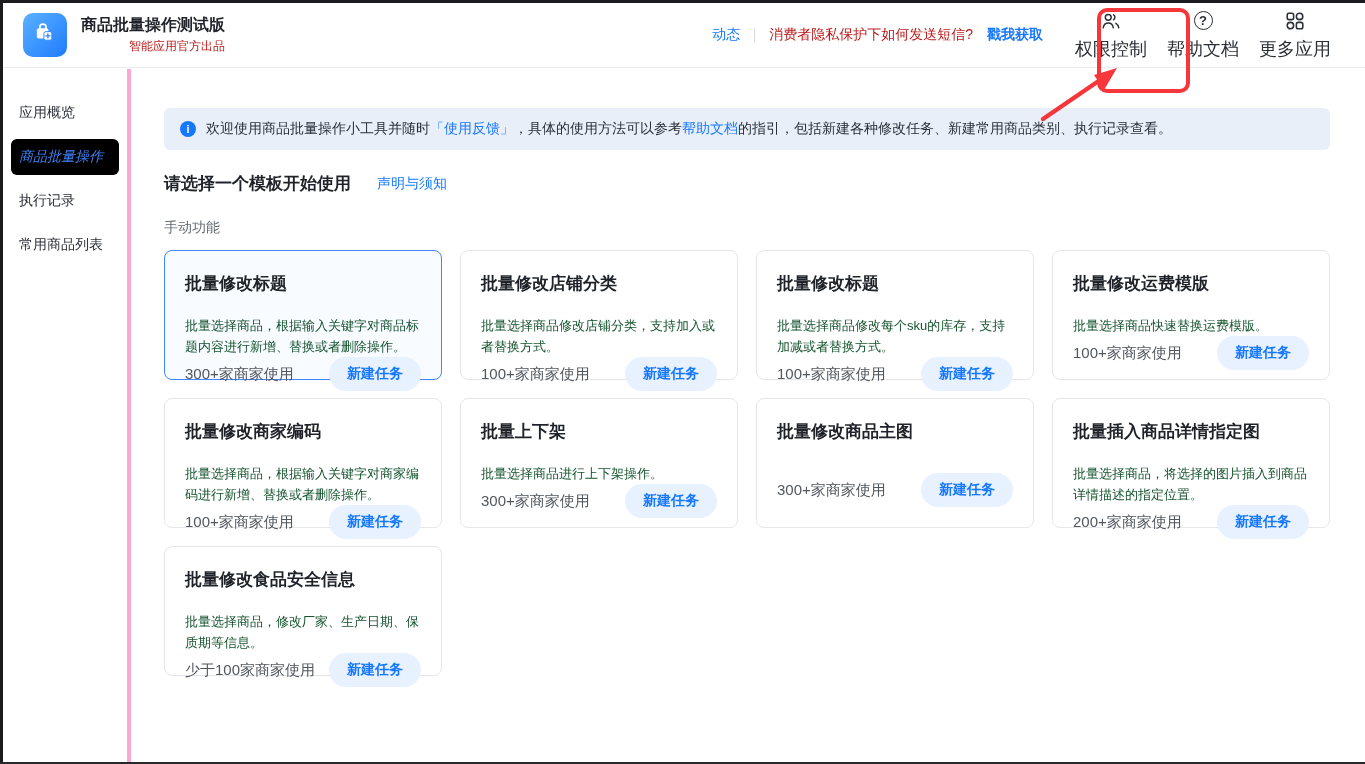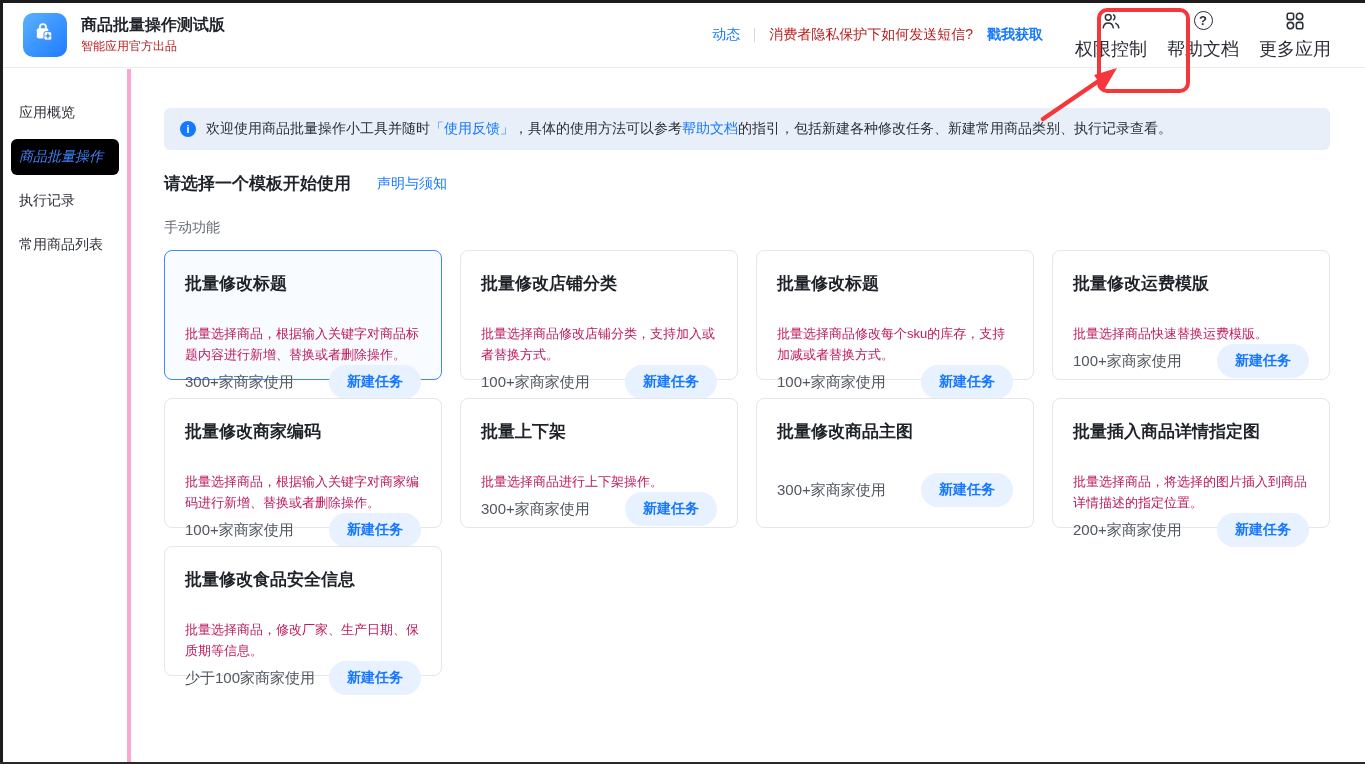--- a/index.html
+++ b/index.html
@@ -10,21 +10,21 @@
   .edge-top    { position:absolute; top:0; left:0; right:0; height:3px; background:#1c1c1e; z-index:30; }
   .edge-left   { position:absolute; top:0; left:0; bottom:0; width:3px; background:#1c1c1e; z-index:30; }
   .edge-bottom { position:absolute; left:0; right:0; bottom:0; height:2px; background:#29292b; z-index:30; }
 
   
   .header { position:absolute; top:3px; left:3px; right:0; height:65px; background:#fff;
             border-bottom:1px solid #ebebeb; display:flex; align-items:center; padding:0 28px 0 20px; }
   .logo { width:44px; height:44px; border-radius:10px; flex:0 0 auto;
           background:linear-gradient(135deg,#5ab1ff 0%,#1f7bff 100%);
           display:flex; align-items:center; justify-content:center; }
-  .app-titles { margin-left:14px; }
+  .app-titles { margin-left:14px;text-align:right; }
   .app-title { font-size:16px; font-weight:700; color:#1f2329; line-height:20px; }
   .app-subtitle { font-size:12px; color:#b91c1c; margin-top:3px; }
 
   .header-right { margin-left:auto; display:flex; align-items:center; }
   .dyn-link { color:#1677ff; font-size:14px; cursor:pointer; }
   .vsep { width:1px; height:14px; background:#d8d8d8; margin:0 14px; }
   .notice-text { font-size:14px; color:#b91c1c; }
   .notice-link { font-size:14px; color:#1677ff; font-weight:600; margin-left:14px; cursor:pointer; }
 
   .icon-actions { display:flex; align-items:center; margin-left:26px; }
@@ -64,21 +64,21 @@
   .section-title { font-size:17px; font-weight:700; color:#1f2329; }
   .section-link { font-size:14px; color:#1677ff; margin-left:26px; cursor:pointer; }
 
   .group-label { margin-top:24px; font-size:14px; color:#646a73; }
 
   .card-grid { margin-top:13px; display:grid; grid-template-columns:repeat(4, 1fr); gap:18px; }
   .card { height:130px; background:#fff; border:1px solid #e5e6e8; border-radius:8px;
           padding:21px 20px 20px; display:flex; flex-direction:column; cursor:pointer; }
   .card.selected { border:1.5px solid #4086ff; background:#f8fbff; }
   .card-title { font-size:17px; font-weight:700; color:#1f2329; }
-  .card-desc { margin-top:28px; font-size:13px; line-height:1.62; color:#be185d; }
+  .card-desc { margin-top:20px; font-size:13px; line-height:1.62; color:#14532d; }
   .card-footer { margin-top:auto; display:flex; align-items:center; justify-content:space-between; }
   .card-usage { font-size:15px; color:#51565f; }
   .new-task-btn { border:none; background:#e7f1ff; color:#1677ff; font-size:14px; font-weight:600;
                   height:34px; padding:0 18px; border-radius:17px; cursor:pointer;
                   font-family:"Liberation Sans", sans-serif; }
 </style>
 </head>
 <body>
 
 <div class="page">

